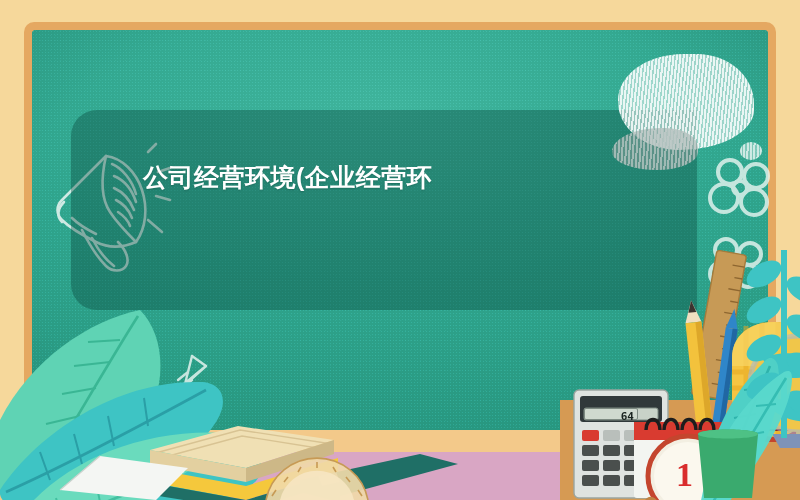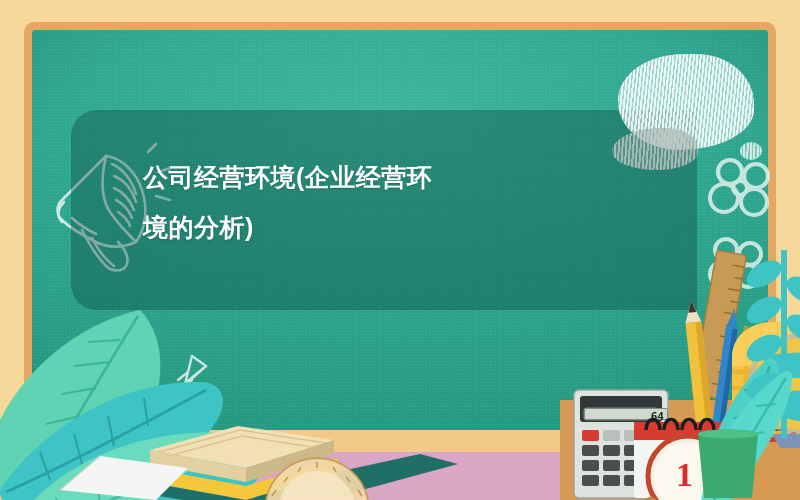--- a/index.html
+++ b/index.html
@@ -267,21 +267,21 @@
         <rect x="10" y="72" width="17" height="11" rx="2"></rect>
         <rect x="31" y="72" width="17" height="11" rx="2"></rect>
         <rect x="52" y="72" width="17" height="11" rx="2"></rect>
         <rect x="73" y="72" width="15" height="11" rx="2"></rect>
         <rect x="10" y="87" width="17" height="11" rx="2"></rect>
         <rect x="31" y="87" width="17" height="11" rx="2"></rect>
         <rect x="52" y="87" width="17" height="11" rx="2"></rect>
         <rect x="73" y="87" width="15" height="11" rx="2"></rect>
       </g>
     </svg>
-    <div class="calc-display" style="left:12px;top:20px;width:84px;height:12px;">64</div>
+    <div class="calc-display" style="left:12px;top:20px;width:54px;height:12px;">64</div>
   </div>
 
   <div class="obj" style="left:700px;top:250px;transform:rotate(10deg);">
     <svg width="42" height="150" viewBox="0 0 42 150">
       <rect x="4" y="2" width="30" height="146" rx="3" fill="#c79a56" stroke="#a67b3c" stroke-width="1.4"></rect>
       <g stroke="#8d6630" stroke-width="1.3">
         <path d="M34 14 L22 14 M34 26 L26 26 M34 38 L22 38 M34 50 L26 50 M34 62 L22 62
                  M34 74 L26 74 M34 86 L22 86 M34 98 L26 98 M34 110 L22 110 M34 122 L26 122 M34 134 L22 134"></path>
       </g>
     </svg>
@@ -386,15 +386,15 @@
     </svg>
   </div>
 
   <div class="obj" style="left:690px;top:428px;">
     <svg width="76" height="74" viewBox="0 0 76 74">
       <path d="M8 6 C8 0 68 0 68 6 L62 70 L14 70 Z" fill="#3aaa6e"></path>
       <path d="M8 6 C8 0 68 0 68 6 C68 12 8 12 8 6 Z" fill="#4ec185"></path>
     </svg>
   </div>
 
-  <div class="title"><span>公司经营环境(企业经营环</span><br><span>境的分析)</span></div>
+  <div class="title"><span>公司经营环境(企业经营环</span><br></div>
 
 </div>
 
 </body></html>

